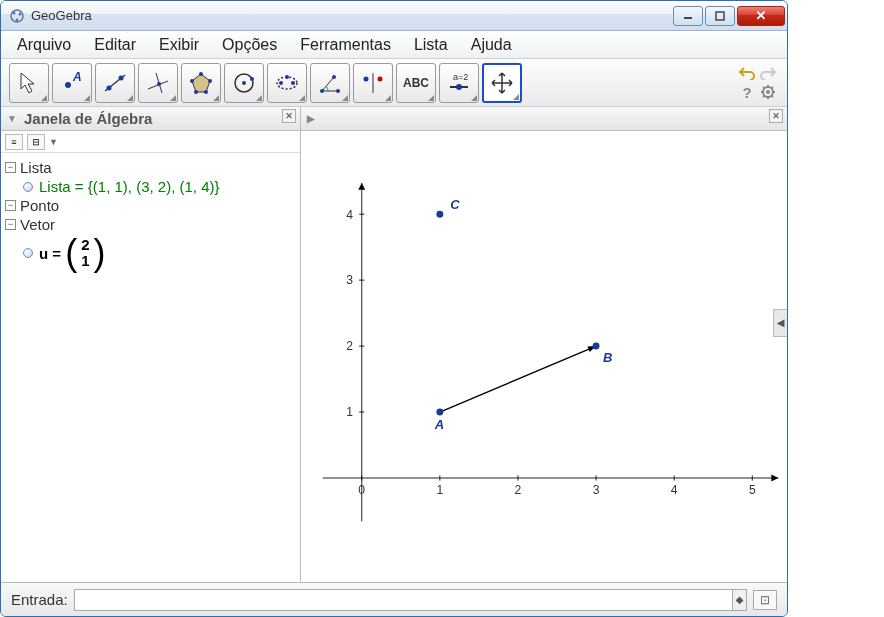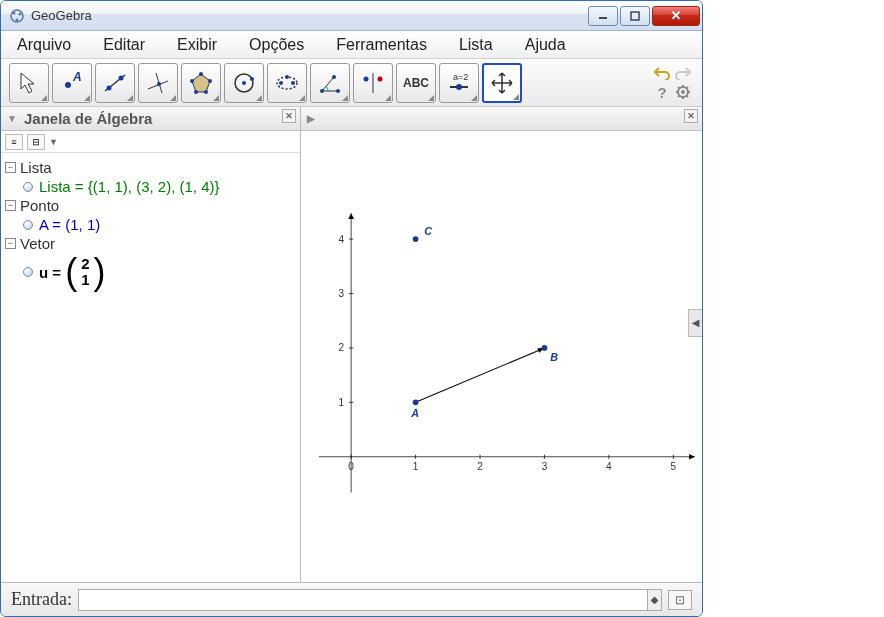--- a/index.html
+++ b/index.html
@@ -1,26 +1,26 @@
 <!DOCTYPE html>
 <html><head>
 <meta charset="utf-8">
 <style>
 * { box-sizing: border-box; margin: 0; padding: 0; font-family: Arial, sans-serif; }
 body { background: #fff; }
-.window { width: 703px; height: 617px; border: 1px solid #2a6fb5; border-radius: 6px; overflow: hidden; background: #fff; position: relative; }
+.window { width: 788px; height: 617px; border: 1px solid #2a6fb5; border-radius: 6px; overflow: hidden; background: #fff; position: relative; }
 
 .titlebar { height: 30px; background: linear-gradient(to bottom, #fdfdfe 0%, #eef2f8 45%, #d9e4f1 46%, #d3dff0 100%); display: flex; align-items: center; padding: 0 2px 0 8px; border-bottom: 1px solid #a0b4d0; }
 .titlebar .app-icon { width: 16px; height: 16px; margin-right: 6px; display: inline-flex; align-items: center; justify-content: center; }
 .titlebar .title { flex: 1; font-size: 13px; color: #333; }
 .win-btns { display: flex; gap: 0; }
 .win-btn { width: 30px; height: 20px; border: 1px solid #6a8bb5; border-radius: 3px; margin-left: 2px; background: linear-gradient(to bottom, #f4f8fd, #d2e0f0); display: flex; align-items: center; justify-content: center; font-size: 10px; color: #4a5a6a; cursor: pointer; }
 .win-btn.close { width: 48px; background: linear-gradient(to bottom, #f08080 0%, #d84030 45%, #c42a18 46%, #b01805 100%); border-color: #9a2a10; color: #fff; font-weight: bold; font-size: 13px; }
 
-.menubar { height: 28px; background: linear-gradient(to bottom, #fff, #eef0f2); display: flex; align-items: center; padding: 0 10px; font-size: 16px; color: #222; gap: 20px; border-bottom: 1px solid #d0d0d0; }
+.menubar { height: 28px; background: linear-gradient(to bottom, #fff, #eef0f2); display: flex; align-items: center; padding: 0 10px; font-size: 16px; color: #222; gap: 11px; border-bottom: 1px solid #d0d0d0; }
 .menubar span { padding: 2px 6px; cursor: pointer; }
 
 .toolbar { height: 48px; background: linear-gradient(to bottom, #fdfdfd, #eaeaec); display: flex; align-items: center; padding: 4px 8px; gap: 3px; border-bottom: 1px solid #ccc; position: relative; }
 .tool-btn { width: 40px; height: 40px; border: 1px solid #999; border-radius: 3px; background: linear-gradient(to bottom, #fff, #e8e8ea); display: flex; align-items: center; justify-content: center; cursor: pointer; position: relative; }
 .tool-btn svg { width: 28px; height: 28px; }
 .tool-btn.selected { border: 2px solid #1a4ccc; background: #fff; }
 .tool-btn .corner { position: absolute; right: 1px; bottom: 1px; width: 0; height: 0; border-left: 6px solid transparent; border-bottom: 6px solid #888; }
 .toolbar-right { position: absolute; right: 10px; top: 4px; display: flex; flex-direction: column; gap: 2px; align-items: flex-end; }
 .tb-icon { width: 18px; height: 18px; display:flex; align-items:center; justify-content:center; cursor:pointer;}
 
@@ -43,21 +43,21 @@
 .c-black { color: #000; }
 .vec-display { display:inline-flex; align-items:center; font-weight:bold;}
 .big-paren { font-size: 36px; font-weight: normal; line-height:1; }
 .vec-col { display:inline-flex; flex-direction:column; line-height:1.1; font-size:15px; padding:0 4px;}
 
 .graphics-panel { flex: 1; display: flex; flex-direction: column; position:relative; }
 .graph-area { flex: 1; position: relative; overflow:hidden; background:#fff;}
 .sidebar-arrow { position:absolute; right:0; top:50%; width:14px; height:28px; background:#e8e8e8; border:1px solid #bbb; border-right:none; display:flex; align-items:center; justify-content:center; font-size:10px; color:#555; cursor:pointer;}
 
 .input-bar { height: 34px; border-top: 1px solid #bbb; background: linear-gradient(to bottom, #f8f8f8, #e8e8e8); display:flex; align-items:center; padding: 0 10px; gap:6px;}
-.input-bar .lbl { font-size: 18px; color:#333;font-family:Liberation Serif, serif;}
+.input-bar .lbl { font-size: 15px; color:#333;}
 .input-bar input { flex:1; height:22px; border:1px solid #aaa; padding:0 4px; font-size:13px;}
 .input-bar .drop { width:14px; height:22px; border:1px solid #aaa; border-left:none; display:flex; align-items:center; justify-content:center; font-size:10px; background:#f0f0f0; cursor:pointer; color: #555; margin-left: -6px;}
 .input-bar .kbd { width:24px; height:20px; border:1px solid #aaa; background:#f8f8f8; display:flex; align-items:center; justify-content:center; cursor:pointer; font-size: 12px; color: #666;}
 
 svg .axis { stroke: #000; stroke-width: 1; }
 svg .tick { stroke: #000; stroke-width: 1; }
 svg .tick-label { font-size: 14px; fill: #333; font-family: Arial; }
 svg .pt-dot { fill: #1a3a9a; }
 svg .pt-label { font-size: 15px; fill: #1a3a9a; font-style: italic; font-weight: bold; font-family: Arial; }
 svg .vec-line { stroke: #000; stroke-width: 1.5; }
@@ -254,24 +254,20 @@
           <div class="tree-item">
               <span class="bullet"></span>
               <span class="label c-green">Lista = {(1, 1), (3, 2), (1, 4)}</span>
             </div>
         </div>
 
         <div class="tree-group">
           <div class="group-header">
               <span class="toggle">−</span>
               <span>Ponto</span>
-            </div>
-          <div class="tree-item">
-              <span class="bullet"></span>
-              <span class="label c-blue">A = (1, 1)</span>
             </div>
         </div>
 
         <div class="tree-group">
           <div class="group-header">
               <span class="toggle">−</span>
               <span>Vetor</span>
             </div>
           <div class="tree-item">
               <span class="bullet"></span>

